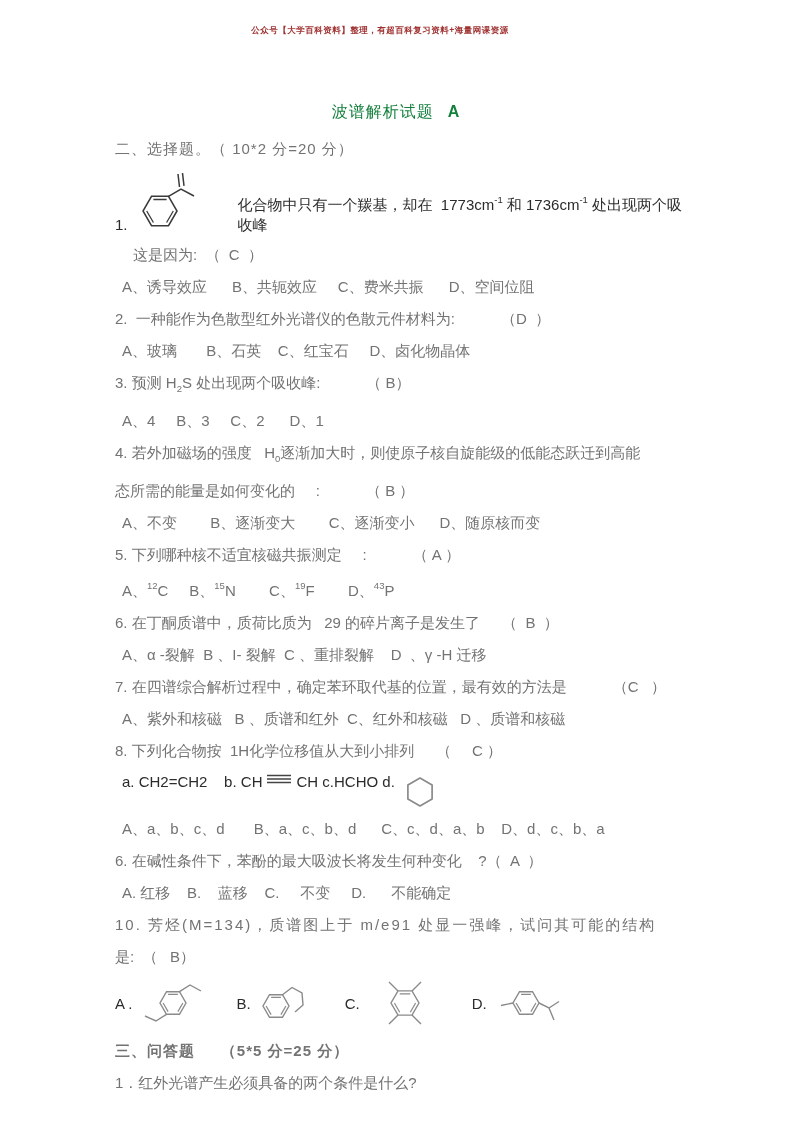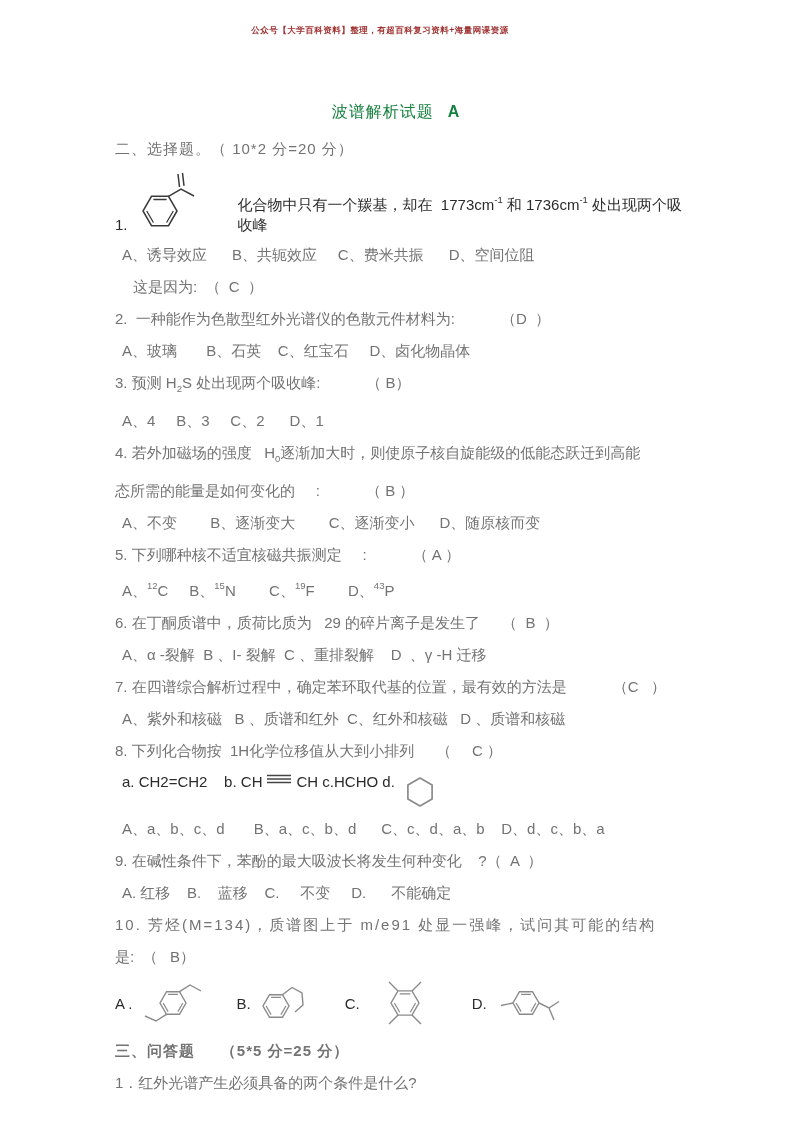--- a/index.html
+++ b/index.html
@@ -60,22 +60,22 @@
     <div class="q1-block">
       <span class="qnum">1.</span>
       <svg class="struct" width="78" height="64" viewBox="0 0 78 64">
         <path d="M43,40 L34.5,54.7 L17.5,54.7 L9,40 L17.5,25.3 L34.5,25.3 Z" fill="none" stroke="#3a3a3a" stroke-width="1.5"></path>
         <path d="M39.3,40 L32.6,51.5 M19.4,51.5 L12.7,40 M19.4,28.5 L32.6,28.5" fill="none" stroke="#3a3a3a" stroke-width="1.3"></path>
         <path d="M34.5,25.3 L47,18 L60,25" fill="none" stroke="#3a3a3a" stroke-width="1.5"></path>
         <path d="M45.5,16 L44,3 M50,14.8 L48.5,2" fill="none" stroke="#3a3a3a" stroke-width="1.5"></path>
       </svg>
       <span class="qtext"><span>化合物中只有一个羰基，却在  </span><span>1773cm</span><sup>-1</sup><span> 和 </span><span>1736cm</span><sup>-1</sup><span> 处出现两个吸收峰</span></span>
     </div>
+    <div class="line indent">这是因为:  （  C  ）</div>
     <div class="line opts">A、诱导效应      B、共轭效应     C、费米共振      D、空间位阻</div>
-    <div class="line indent">这是因为:  （  C  ）</div>
 
     <div class="line"><span>2.  一种能作为色散型红外光谱仪的色散元件材料为:</span><span class="ans">（D  ）</span></div>
     <div class="line opts">A、玻璃       B、石英    C、红宝石     D、卤化物晶体</div>
 
     <div class="line"><span>3. 预测 </span><span>H</span><sub>2</sub><span>S</span><span> 处出现两个吸收峰:</span><span class="ans">（ B）</span></div>
     <div class="line opts">A、4     B、3     C、2      D、1</div>
 
     <div class="line"><span>4. 若外加磁场的强度   </span><span>H</span><sub>0</sub><span>逐渐加大时，则使原子核自旋能级的低能态跃迁到高能</span></div>
     <div class="line"><span>态所需的能量是如何变化的     :</span><span class="ans">（ B ）</span></div>
     <div class="line opts">A、不变        B、逐渐变大        C、逐渐变小      D、随原核而变</div>
@@ -97,21 +97,21 @@
         <path d="M2,2.5 L26,2.5 M2,6 L26,6 M2,9.5 L26,9.5" stroke="#444" stroke-width="1.5"></path>
       </svg>
       <span>CH</span>
       <span> c.HCHO d. </span>
       <svg width="36" height="36" viewBox="0 0 36 36">
         <path d="M18,5 L30.1,12 L30.1,26 L18,33 L5.9,26 L5.9,12 Z" fill="none" stroke="#8a8a8a" stroke-width="1.7" stroke-linejoin="round"></path>
       </svg>
     </div>
     <div class="line opts">A、a、b、c、d       B、a、c、b、d      C、c、d、a、b    D、d、c、b、a</div>
 
-    <div class="line">9. 在碱性条件下，苯酚的最大吸波长将发生何种变化    ?（  A  ）</div>
+    <div class="line">6. 在碱性条件下，苯酚的最大吸波长将发生何种变化    ?（  A  ）</div>
     <div class="line opts">A. 红移    B.    蓝移    C.     不变     D.      不能确定</div>
 
     <div class="line spread">10. 芳烃(M=134)，质谱图上于 m/e91 处显一强峰，试问其可能的结构</div>
     <div class="line">是:  （   B）</div>
     <div class="q10row">
       <span class="slabel">A .</span>
       <svg width="66" height="48" viewBox="0 0 66 48">
         <path d="M45,24 L38.5,35.3 L25.5,35.3 L19,24 L25.5,12.7 L38.5,12.7 Z" fill="none" stroke="#8a8a8a" stroke-width="1.4"></path>
         <path d="M41.9,24 L36.9,32.6 M27.1,32.6 L22.1,24 M27.1,15.4 L36.9,15.4" stroke="#8a8a8a" stroke-width="1.2" fill="none"></path>
         <path d="M38.5,12.7 L49,6 L60,12" fill="none" stroke="#8a8a8a" stroke-width="1.4"></path>

